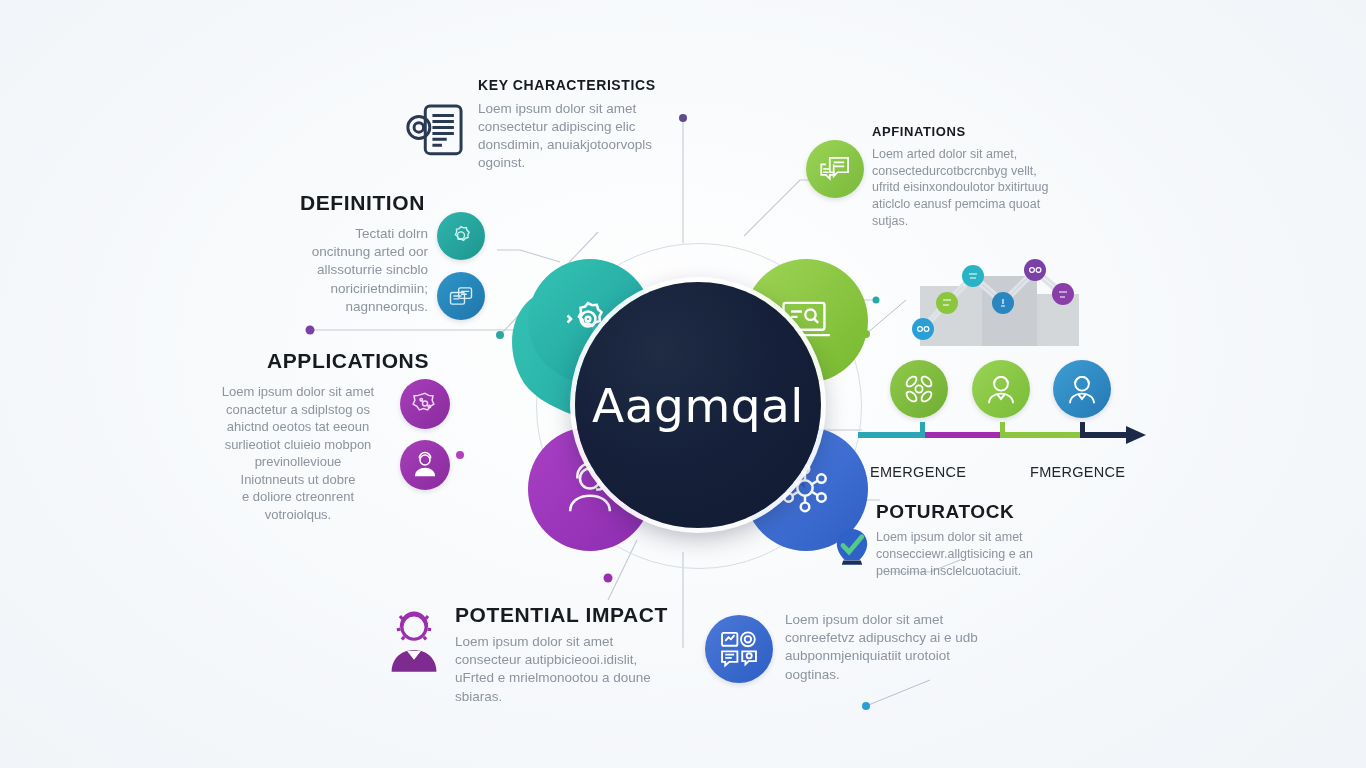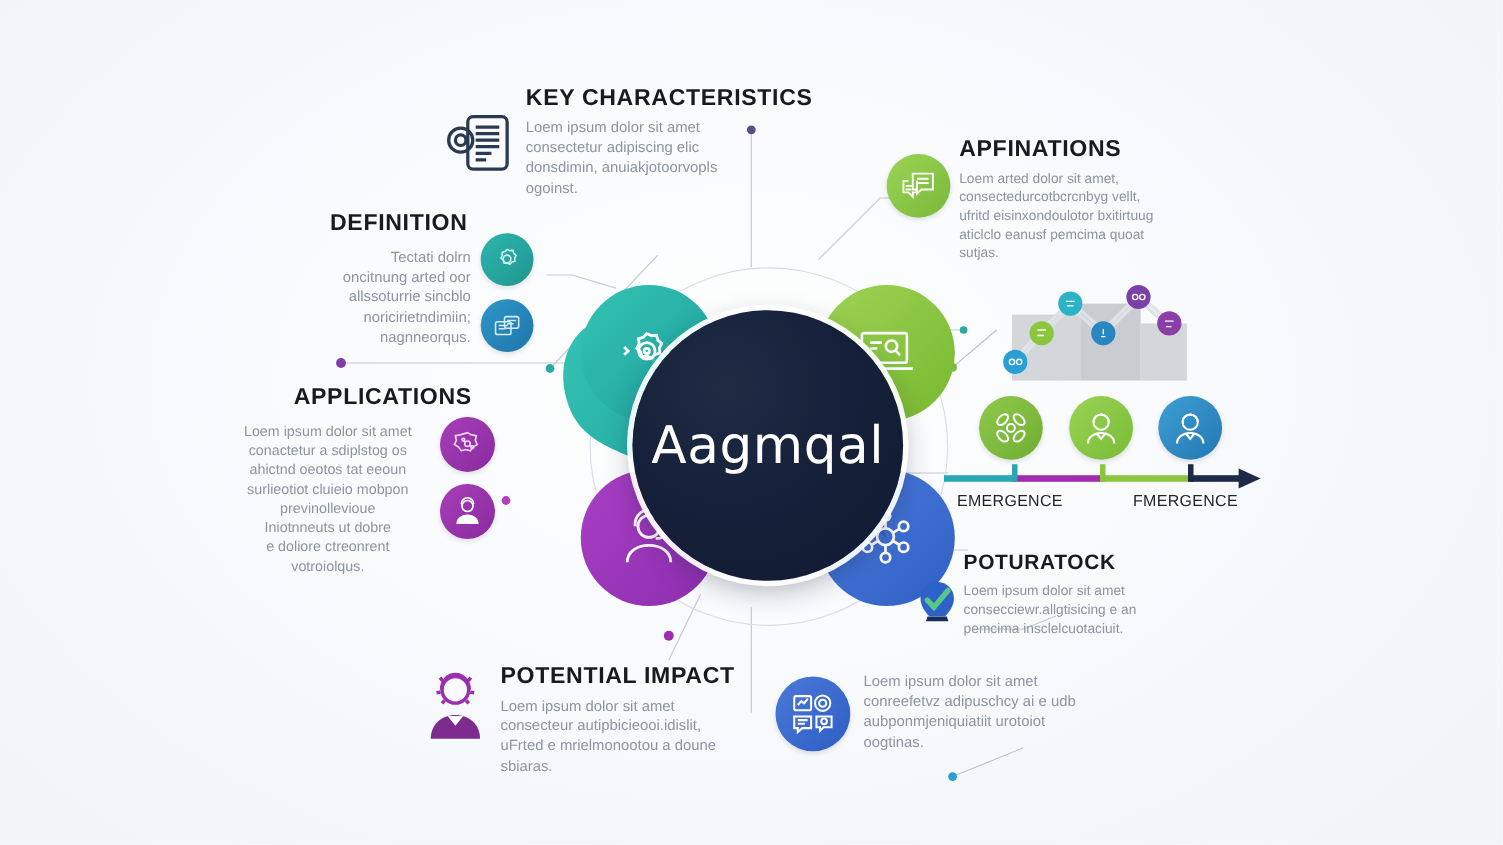--- a/index.html
+++ b/index.html
@@ -51,21 +51,21 @@
   .petal-icon{position:absolute;pointer-events:none;}
 
   
   .lines{position:absolute;left:0;top:0;}
 
   
   .net{position:absolute;left:895px;top:248px;}
   .timeline{position:absolute;left:858px;top:418px;}
   .tl-labels{position:absolute;left:858px;top:448px;width:290px;}
   .tl-labels span{
-    position:absolute;font-size:14.5px;font-weight:500;color:#21262c;letter-spacing:.3px;
+    position:absolute;font-size:14.5px;font-weight:500;color:#21262c;letter-spacing:.3px;margin-top:16px;
   }
 </style>
 </head>
 <body>
 
 <div class="stage">
 
   <svg class="lines" width="1366" height="768">
     <g fill="none" stroke="#c4cad3" stroke-width="1.1">
       <path d="M683 118 L683 243"></path>
@@ -162,37 +162,37 @@
         <circle cx="19.3" cy="16.2" r="1.9"></circle>
       <path d="M12 5.5v3.1M12 15.4v3.1M6.4 8.8l2.7 1.6M14.9 13.6l2.7 1.6M6.4 15.2l2.7-1.6M14.9 10.4l2.7-1.6"></path>
     </svg>
 
     <div class="core">
       <span>Aagmqal</span>
     </div>
   </div>
 
   <div class="blk" style="left:478px;top:78px;">
-    <div class="hd" style="font-size:21px">KEY CHARACTERISTICS</div>
+    <div class="hd" style="font-size:14px">KEY CHARACTERISTICS</div>
     <div class="bd">
       <div>Loem ipsum dolor sit amet</div>
       <div>consectetur adipiscing elic</div>
       <div>donsdimin, anuiakjotoorvopls</div>
       <div>ogoinst.</div>
     </div>
   </div>
   <svg style="position:absolute;left:405px;top:100px" width="62" height="62" viewBox="0 0 26 26" fill="none" stroke="#2b3a53" stroke-width="1.25">
     <rect x="8.5" y="2.5" width="15" height="20" rx="2"></rect>
     <circle cx="5.8" cy="11.5" r="4.6"></circle>
       <circle cx="5.8" cy="11.5" r="2"></circle>
     <path d="M11.5 6.5h9M11.5 9h9M11.5 11.5h9M11.5 14h9M11.5 16.5h6M11.5 19h4"></path>
   </svg>
 
   <div class="blk" style="left:872px;top:125px;">
-    <div class="hd" style="font-size:21px">APFINATIONS</div>
+    <div class="hd" style="font-size:13px">APFINATIONS</div>
     <div class="bd" style="font-size:12.5px">
       <div>Loem arted dolor sit amet,</div>
       <div>consectedurcotbcrcnbyg vellt,</div>
       <div>ufritd eisinxondoulotor bxitirtuug</div>
       <div>aticlclo eanusf pemcima quoat</div>
       <div>sutjas.</div>
     </div>
   </div>
   <div class="chip" style="left:806px;top:140px;width:58px;height:58px;background:linear-gradient(135deg,#9ad455,#7ab93a)">
     <svg width="34" height="30" viewBox="0 0 26 22" fill="none" stroke="#ffffff" stroke-width="1.3">

